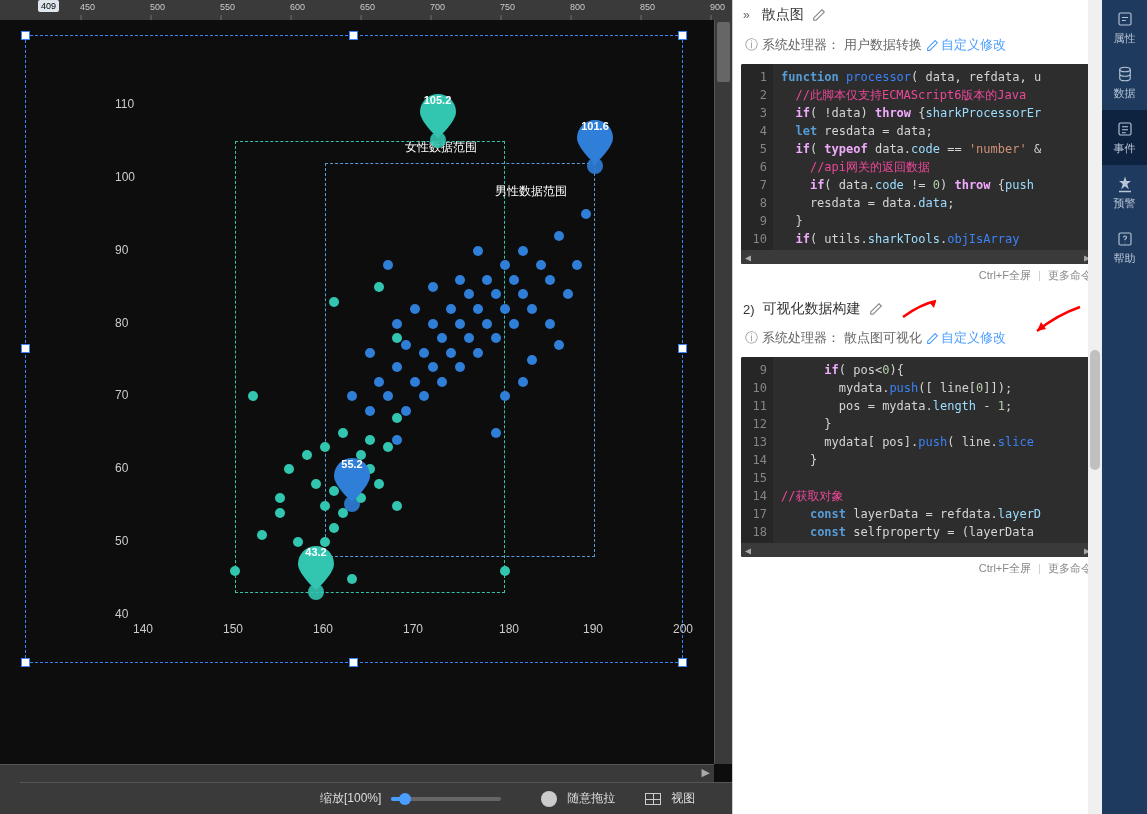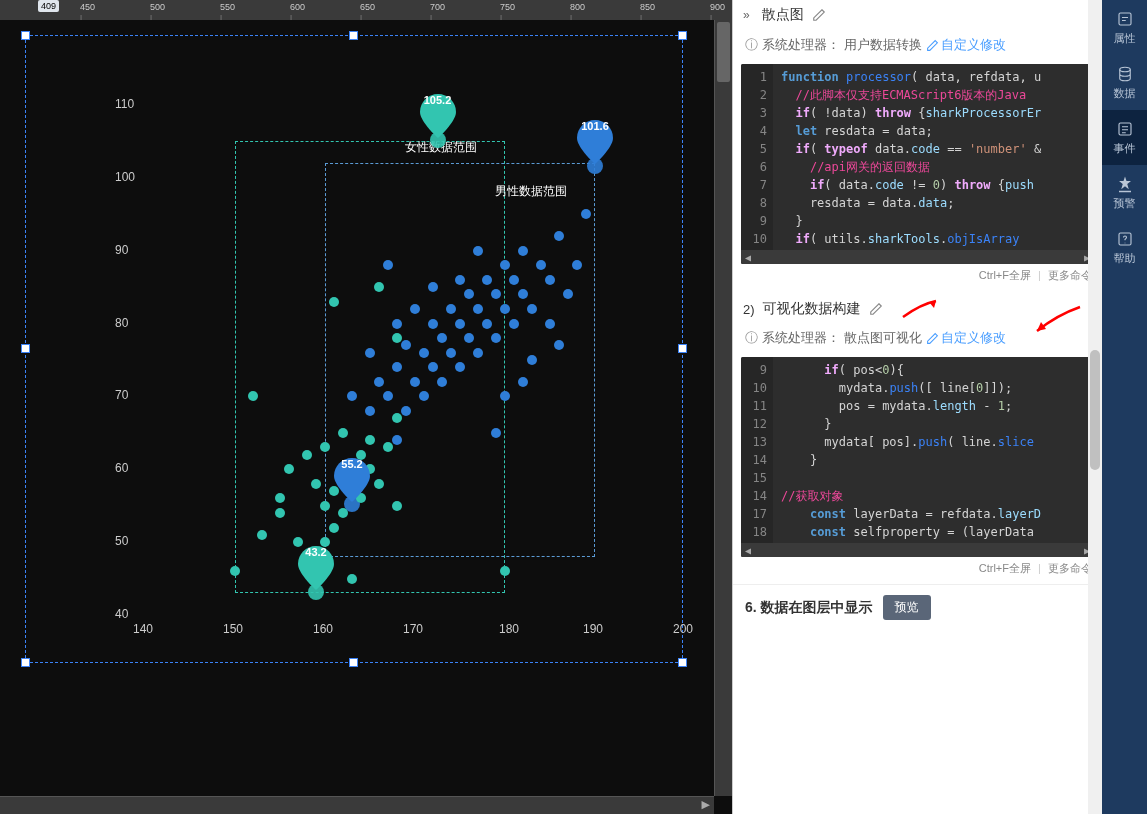--- a/index.html
+++ b/index.html
@@ -249,20 +249,32 @@
             <div class="axis-label" style="left: 459px; top: 572px;">180</div>
             <div class="axis-label" style="left: 543px; top: 572px;">190</div>
             <div class="axis-label" style="left: 633px; top: 572px;">200</div>
           </div>
       </div>
       <div class="canvas-scrollbar-v"></div>
       <div class="canvas-scrollbar-h">
         <span style="position:absolute;right:4px;top:1px;color:#aaa;font-size:11px;">▶</span>
       </div>
     </div>
+    <div class="bottom-bar">
+      <span>机</span>
+      <span class="zoom-label">缩放[100%]</span>
+      <div class="slider">
+        <div class="slider-fill"></div>
+          <div class="slider-thumb"></div>
+      </div>
+      <div class="drag-circle"></div>
+      <span>随意拖拉</span>
+      <div class="grid-icon"></div>
+      <span>视图</span>
+    </div>
   </div>
 
   <div class="right-panel">
     <div class="panel-header">
       <span class="collapse-icon">»</span>
       <span class="title">散点图</span>
       <svg class="edit-icon" viewBox="0 0 24 24" fill="none" stroke="currentColor" stroke-width="2">
           <path d="M17 3l4 4L7 21H3v-4L17 3z"></path>
         </svg>
     </div>
@@ -364,24 +376,20 @@
         <span class="code-scroll-arrow">◀</span>
         <span class="code-scroll-arrow">▶</span>
       </div>
     </div>
     <div class="code-footer">
       <span>Ctrl+F全屏</span>
       <span class="sep">|</span>
       <span>更多命令</span>
     </div>
 
-    <div class="section-6">
-      <span class="title">6. 数据在图层中显示</span>
-      <button class="preview-btn">预览</button>
-    </div>
     <div class="panel-scroll-v"></div>
   </div>
 
   <div class="far-right" id="far-right">
       <div class="far-right-item">
         <svg viewBox="0 0 24 24">
           <rect x="4" y="4" width="16" height="16" rx="2"></rect>
           <path d="M8 10h8M8 14h5"></path>
         </svg>
         <span>属性</span>

